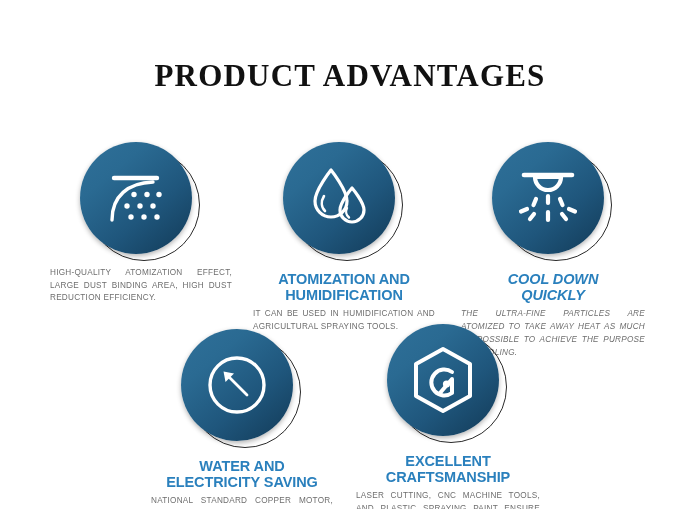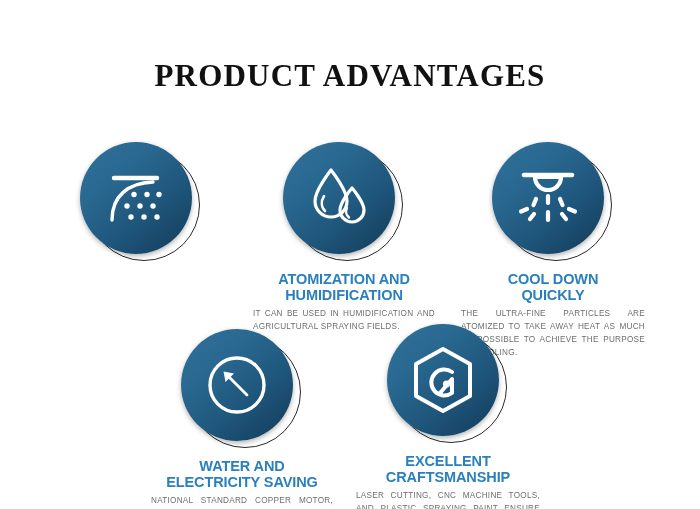--- a/index.html
+++ b/index.html
@@ -106,21 +106,21 @@
     letter-spacing: 0.25px;
     color: #6e6e6e;
     text-align: justify;
     text-align-last: left;
     padding: 0 2px;
   }
 
   
   #card-dust        { left: 48px;  top: 110px; }
   #card-atomization { left: 251px; top: 110px; }
-  #card-cool        { left: 460px; top: 110px; }
+  #card-cool        { left: 460px; top: 110px; font-style: italic; }
   
   #card-saving      { left: 149px; top: 297px; }
   #card-craft       { left: 355px; top: 292px; }
 
   #card-cool .card-body,
   #card-craft .card-body { padding: 0 1px; }
 </style>
 </head>
 <body>
 
@@ -144,39 +144,40 @@
             <circle cx="24" cy="37" r="2.7"></circle>
             <circle cx="37" cy="37" r="2.7"></circle>
             <circle cx="50" cy="37" r="2.7"></circle>
             <circle cx="28" cy="48" r="2.7"></circle>
             <circle cx="41" cy="48" r="2.7"></circle>
             <circle cx="54" cy="48" r="2.7"></circle>
           </g>
         </svg>
       </div>
     </div>
+    <div class="card-body">HIGH-QUALITY ATOMIZATION EFFECT, LARGE DUST BINDING AREA, HIGH DUST REDUCTION EFFICIENCY.</div>
   </div>
 
   <div class="card" id="card-atomization">
     <div class="badge-wrap">
       <div class="badge-ring"></div>
       <div class="badge-circle">
         <svg width="64" height="64" viewBox="0 0 64 64">
 
           <path d="M24 4 C24 4 8 24 8 35 A16 16 0 0 0 40 35 C40 24 24 4 24 4 Z" fill="none" stroke="#ffffff" stroke-width="3.2" stroke-linejoin="round"></path>
           <path d="M17 30 C14 35 14 41 18 45" fill="none" stroke="#ffffff" stroke-width="2.6" stroke-linecap="round"></path>
 
           <path d="M45 22 C45 22 33 36 33 44 A12 12 0 0 0 57 44 C57 36 45 22 45 22 Z" fill="none" stroke="#ffffff" stroke-width="3.2" stroke-linejoin="round"></path>
           <path d="M40 42 C38.5 45 39 49 42 51.5" fill="none" stroke="#ffffff" stroke-width="2.4" stroke-linecap="round"></path>
         </svg>
       </div>
     </div>
     <div class="card-title">ATOMIZATION AND
 HUMIDIFICATION</div>
-    <div class="card-body">IT CAN BE USED IN HUMIDIFICATION AND AGRICULTURAL SPRAYING FIELDS.</div>
+    <div class="card-body">IT CAN BE USED IN HUMIDIFICATION AND AGRICULTURAL SPRAYING TOOLS.</div>
   </div>
 
   <div class="card" id="card-cool">
     <div class="badge-wrap">
       <div class="badge-ring"></div>
       <div class="badge-circle">
         <svg width="68" height="62" viewBox="0 0 68 62">
           <line x1="10" y1="8" x2="58" y2="8" stroke="#ffffff" stroke-width="4.6" stroke-linecap="round"></line>
           <path d="M21 10 A13 13 0 0 0 47 10 Z" fill="none" stroke="#ffffff" stroke-width="4.2" stroke-linejoin="round"></path>
           <g stroke="#ffffff" stroke-width="4.2" stroke-linecap="round">

